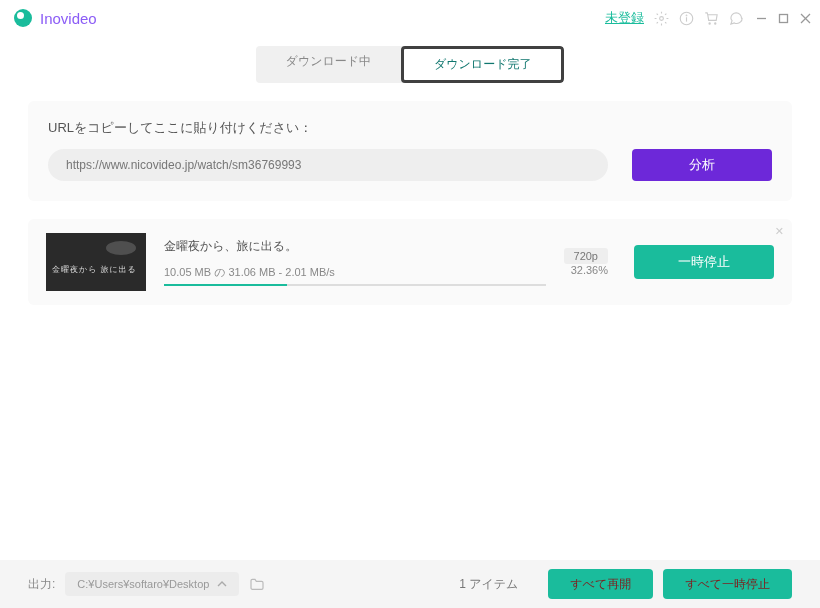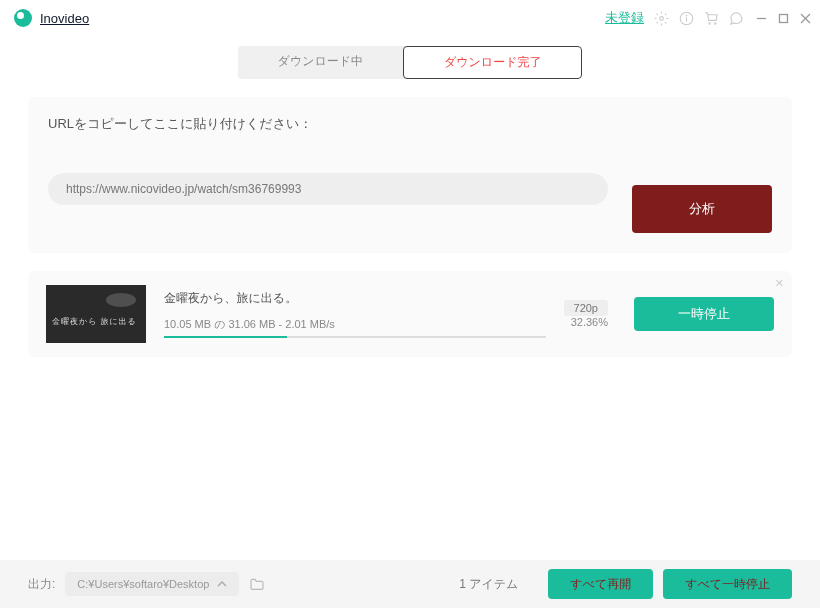--- a/index.html
+++ b/index.html
@@ -1,38 +1,38 @@
 <!DOCTYPE html>
 <html><head>
 <meta charset="utf-8">
 <style>
 * { margin: 0; padding: 0; box-sizing: border-box; font-family: "Meiryo", "Hiragino Sans", sans-serif; }
 body { background: #fff; width: 820px; height: 608px; overflow: hidden; color: #333; }
 
 .titlebar { height: 36px; display: flex; align-items: center; padding: 0 8px 0 14px; }
 .logo { width: 18px; height: 18px; border-radius: 50%; background: #1abc9c; position: relative; margin-right: 8px; }
 .logo::after { content: ""; position: absolute; width: 7px; height: 7px; background: #fff; border-radius: 50%; top: 3px; left: 3px; }
-.app-name { color: #0f172a; font-size: 13px; flex: 0 0 auto; text-decoration: underline; }
+.app-name { color: #8b5cf6; font-size: 15px; flex: 0 0 auto; }
 .titlebar-spacer { flex: 1; }
 .reg-link { color: #1abc9c; font-size: 13px; text-decoration: underline; margin-right: 10px; cursor: pointer; }
 .title-icons { display: flex; align-items: center; gap: 10px; }
 .title-icons span, .title-icons svg { color: #ccc; cursor: pointer; }
 .win-btns { display: flex; align-items: center; gap: 8px; margin-left: 10px; }
 .win-btn { width: 14px; height: 14px; display: flex; align-items: center; justify-content: center; cursor: pointer; }
 
 .tabs { display: flex; justify-content: center; margin-top: 10px; }
 .tabs-inner { display: flex; background: #f0f0f0; border-radius: 4px; overflow: hidden; }
-.tab { padding: 7px 40px; font-size: 12px; color: #888; cursor: pointer; }
-.tab.active { background: #fff; color: #ef4444; border: 1px solid #404040; border-radius: 4px; }
+.tab { padding: 7px 30px; font-size: 12px; color: #888; cursor: pointer; }
+.tab.active { background: #fff; color: #0f766e; border: 3px solid #404040; border-radius: 4px; }
 
 .url-panel { margin: 18px 28px 0 28px; background: #fafafa; border-radius: 6px; padding: 18px 20px 20px 20px; }
 .url-label { font-size: 13px; color: #555; margin-bottom: 12px; }
 .url-row { display: flex; gap: 24px; align-items: center; }
 .url-input { flex: 1; height: 32px; background: #eeeeee; border: none; border-radius: 16px; padding: 0 18px; font-size: 12px; color: #777; outline: none; }
-.analyze-btn { width: 140px; height: 48px; background: #7f1d1d; color: #fff; border: none; border-radius: 4px; font-size: 13px; cursor: pointer; margin-top: 40px; }
+.analyze-btn { width: 140px; height: 32px; background: #6d28d9; color: #fff; border: none; border-radius: 4px; font-size: 13px; cursor: pointer; }
 
 .download-item { margin: 18px 28px 0 28px; background: #fafafa; border-radius: 6px; padding: 14px 18px; display: flex; align-items: center; gap: 18px; position: relative; }
 .thumb { width: 100px; height: 58px; background: #2a2a2a; position: relative; overflow: hidden; }
 .thumb-text { position: absolute; bottom: 16px; left: 6px; color: #ddd; font-size: 8px; font-family: serif; letter-spacing: 1px; }
 .thumb-cloud { position: absolute; top: 8px; right: 10px; width: 30px; height: 14px; background: #888; border-radius: 50%; opacity: 0.4; }
 .item-info { flex: 1; }
 .item-title { font-size: 12px; color: #555; margin-bottom: 10px; }
 .item-stats { font-size: 11px; color: #888; margin-bottom: 4px; }
 .progress-bar { height: 2px; background: #ddd; position: relative; }
 .progress-fill { height: 100%; background: #1abc9c; }

